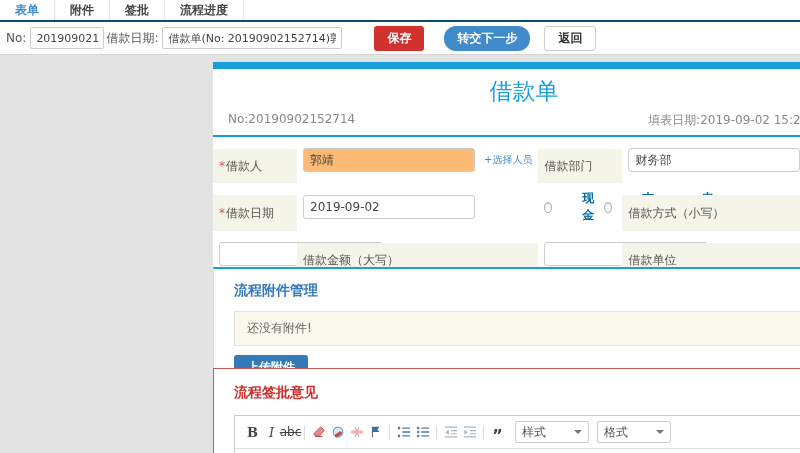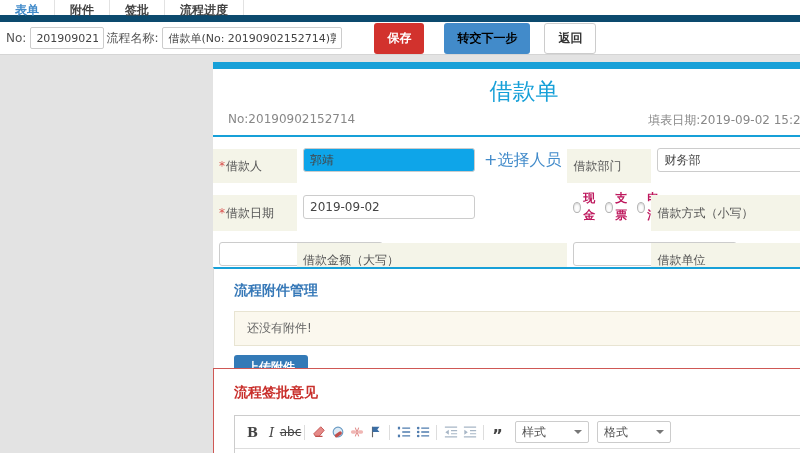--- a/index.html
+++ b/index.html
@@ -5,56 +5,56 @@
   * { box-sizing: border-box; margin: 0; padding: 0; }
   html,body { width:800px; height:453px; }
   body {
     font-family: "DejaVu Sans", "Liberation Sans", sans-serif;
     font-size: 12px; color:#333;
     background:#e3e3e3;
     position:relative; overflow:hidden;
   }
   
   .header { position:absolute; left:0; top:0; width:800px; background:#fff; }
-  .tabs { display:flex; height:22px; border-bottom:7px solid #0c4a6e; background:#fff; }
+  .tabs { display:flex; height:22px; border-bottom:2px solid #0c4a6e; background:#fff; }
   .tab { padding:0 15px; line-height:21px; font-size:12px; font-weight:600; color:#444;
          border-right:1px solid #e2e2e2; cursor:pointer; white-space:nowrap; }
   .tab.active { color:#428bca; }
   .topbar { display:flex; align-items:center; height:33px; padding:0 4px;
             border-bottom:1px solid #d5d5d5; background:#fff; }
   .topbar label { color:#555; margin:0 4px 0 2px; white-space:nowrap; }
   .tb-input { height:22px; border:1px solid #ccc; border-radius:2px; padding:2px 5px;
               font-size:11px; color:#444; font-family:"DejaVu Sans",sans-serif; }
   #no-input { width:74px; }
   #flowname-input { width:180px; }
-  .btn { display:inline-block; border:none; border-radius:3px; height:31px; padding:0 13px;
+  .btn { display:inline-block; border:none; border-radius:3px; height:25px; padding:0 13px;
          font-size:12px; font-weight:bold; cursor:pointer; font-family:"DejaVu Sans",sans-serif; }
   .btn-save { background:#d2322d; color:#fff; margin-left:32px; }
-  .btn-next { background:#428bca; color:#000000; margin-left:20px; }
+  .btn-next { background:#428bca; color:#ffffff; margin-left:20px;border-radius:12px; }
   .btn-back { background:#fff; color:#333; border:1px solid #ccc; margin-left:14px;font-family:Liberation Mono, monospace; }
   
   .panel { position:absolute; left:213px; width:622px; background:#fff; }
   #form-panel { top:62px; }
   .blue-topbar { height:7px; background:#17a0d8; }
   .doc-title { text-align:center; color:#17a0d8; font-size:23px; padding:7px 0 3px; }
   .doc-meta { display:flex; justify-content:space-between; padding:2px 15px 6px;
               color:#888; font-size:12px; border-bottom:2px solid #17a0d8; }
   .form-grid { display:grid; grid-template-columns:84px 1fr 84px 1fr; }
   .cell { padding:7px 6px; display:flex; align-items:center; }
   .lbl { background:#f4f4e8; color:#555; justify-content:flex-start; text-align:center;
          font-size:12px; line-height:20px;margin-top:12px; }
   .req { color:#d9534f; margin-right:1px; }
   .fld input { height:24px; border:1px solid #ccc; border-radius:3px; padding:2px 6px;
                font-size:12px; color:#444; width:172px; font-family:"DejaVu Sans",sans-serif; }
-  .fld input.ro { background:#0ea5e9; }
-  .sel-link { color:#428bca; margin-left:9px; font-size:16px; text-decoration:none; white-space:nowrap; }
+  .fld input.ro { background:#fdba74; }
+  .sel-link { color:#428bca; margin-left:9px; font-size:10px; text-decoration:none; white-space:nowrap; }
   .radio-opt { display:inline-flex; align-items:center; margin-right:7px; cursor:pointer; }
   .radio-dot { width:11px; height:11px; border-radius:50%; background:#fdfdfd; border:1px solid #b3b3b3;
                box-shadow:inset 0 1px 2px rgba(0,0,0,.18); margin-right:2px; }
-  .radio-opt span.rl { color:#be185d; font-weight:600; }
+  .radio-opt span.rl { color:#0369a1; font-weight:600;margin-left:28px; }
   .blue-botbar { height:3px; background:#17a0d8; }
   
   #attach-panel { top:267px; border:1px solid #dcdcdc; border-top:2px solid #17a0d8;
                   border-bottom:2px solid #17a0d8; padding:13px 20px 13px; }
   .sec-head-blue { color:#3779b8; font-weight:bold; font-size:14px; }
   .alert-empty { margin-top:11px; background:#fbf8ee; border:1px solid #e8e4d2; color:#666;
                  padding:8px 12px; font-size:12px; }
   .btn-upload { margin-top:9px; background:#337ab7; color:#fff; border:none; border-radius:3px;
                 height:25px; padding:0 13px; font-size:12px; font-weight:bold; cursor:pointer;
                 font-family:"DejaVu Sans",sans-serif; }
@@ -84,21 +84,21 @@
 <div class="header">
   <div class="tabs">
     <div class="tab active">表单</div>
     <div class="tab">附件</div>
     <div class="tab">签批</div>
     <div class="tab">流程进度</div>
   </div>
   <div class="topbar">
     <label>No:</label>
     <input id="no-input" class="tb-input" value="20190902152714" style="">
-    <label>流程名称:</label>
+    <label>借款日期:</label>
     <input id="flowname-input" class="tb-input" value="借款单(No: 20190902152714)郭靖" style="">
     <button class="btn btn-save">保存</button>
     <button class="btn btn-next">转交下一步</button>
     <button class="btn btn-back">返回</button>
   </div>
 </div>
 
 <div class="panel" id="form-panel">
   <div class="blue-topbar"></div>
   <div class="doc-title">借款单</div>

